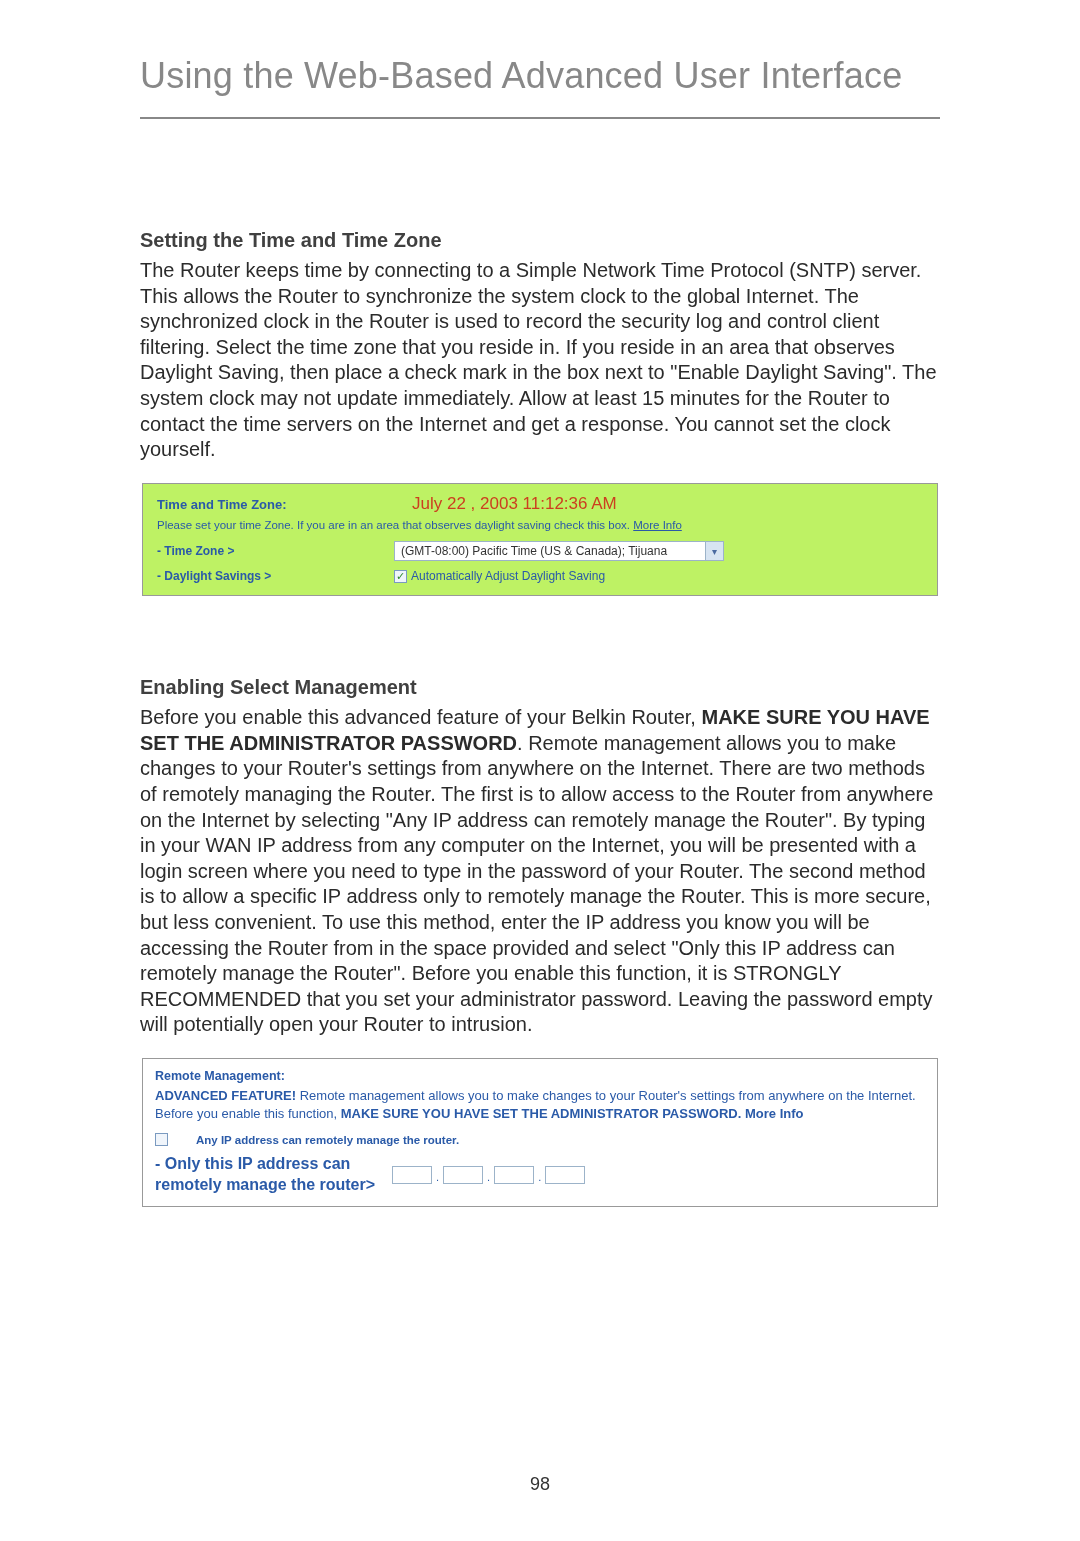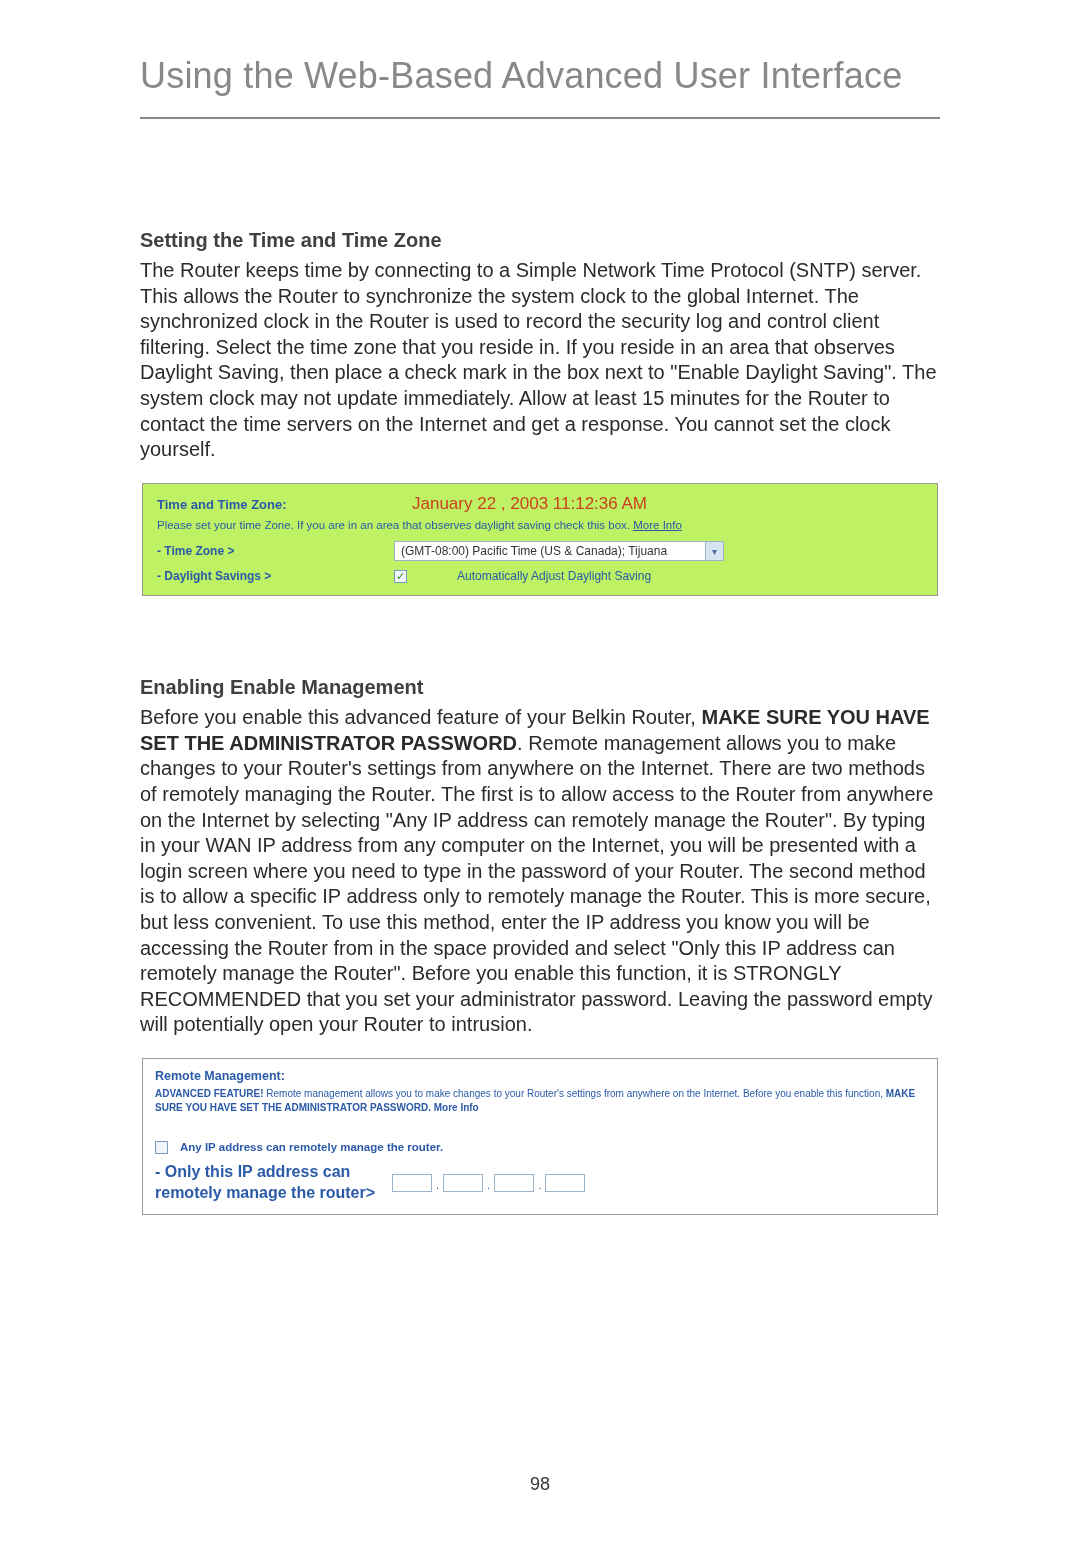--- a/index.html
+++ b/index.html
@@ -119,26 +119,26 @@
   }
   .ip-dot { padding: 0 1px 1px 1px; }
   .remote-box {
     border: 1px solid #999;
     padding: 10px 12px 10px 12px;
     font-family: Verdana, Arial, sans-serif;
     font-size: 11.5px;
     margin: 6px 2px 0 2px;
   }
   .remote-box .hdr { color: #2a5aa8; font-weight: bold; font-size: 12.5px; }
-  .remote-note { color: #2a5aa8; font-size: 10px; margin-top: 4px; line-height: 1.4; }
+  .remote-note { color: #2a5aa8; font-size: 13px; margin-top: 4px; line-height: 1.4; }
   .remote-row {
     display: flex;
     align-items: center;
-    gap: 8px;
-    margin-top: 26px;
+    gap: 24px;
+    margin-top: 10px;
   }
   .remote-row .lbl {
     color: #2a5aa8;
     font-weight: bold;
     font-size: 11.5px;
   }
   .remote-row2 {
     display: flex;
     align-items: center;
     gap: 12px;
@@ -167,44 +167,44 @@
 
 <div class="page">
   <div class="title-bar">Using the Web-Based Advanced User Interface</div>
 
   <div class="section-heading">Setting the Time and Time Zone</div>
   <div class="body-text">The Router keeps time by connecting to a Simple Network Time Protocol (SNTP) server. This allows the Router to synchronize the system clock to the global Internet. The synchronized clock in the Router is used to record the security log and control client filtering. Select the time zone that you reside in. If you reside in an area that observes Daylight Saving, then place a check mark in the box next to "Enable Daylight Saving". The system clock may not update immediately. Allow at least 15 minutes for the Router to contact the time servers on the Internet and get a response. You cannot set the clock yourself.</div>
 
   <div class="fig">
     <div class="fig-hdr">
       <div class="hdr-label">Time and Time Zone:</div>
-      <div class="ctr-red">January 22 , 2003   11:12:36 AM</div>
+      <div class="ctr-red">July 22 , 2003   11:12:36 AM</div>
     </div>
     <div class="fig-note">
       <span>Please set your time Zone. If you are in an area that observes daylight saving check this box. </span><span class="link">More Info</span>
     </div>
     <div class="fig-row">
       <div class="fig-label-col">- Time Zone &gt;</div>
       <div class="select-fake">
         <div class="sel-text">(GMT-08:00) Pacific Time (US &amp; Canada); Tijuana</div>
         <div class="sel-arrow">▾</div>
       </div>
     </div>
     <div class="fig-row" style="margin-bottom:0;">
       <div class="fig-label-col">- Daylight Savings &gt;</div>
-      <div style="display:flex;align-items:center;gap:46px;">
+      <div style="display:flex;align-items:center;">
         <span class="checkbox-fake checked"></span>
         <span class="blue" style="font-size:12px;">Automatically Adjust Daylight Saving</span>
       </div>
     </div>
   </div>
 
   <div class="spacer-lg"></div>
 
-  <div class="section-heading">Enabling Enable Management</div>
+  <div class="section-heading">Enabling Select Management</div>
   <div class="body-text">
     <span>Before you enable this advanced feature of your Belkin Router, </span><span class="bold">MAKE SURE YOU HAVE SET THE ADMINISTRATOR PASSWORD</span><span>. Remote management allows you to make changes to your Router's settings from anywhere on the Internet. There are two methods of remotely managing the Router. The first is to allow access to the Router from anywhere on the Internet by selecting "Any IP address can remotely manage the Router". By typing in your WAN IP address from any computer on the Internet, you will be presented with a login screen where you need to type in the password of your Router. The second method is to allow a specific IP address only to remotely manage the Router. This is more secure, but less convenient. To use this method, enter the IP address you know you will be accessing the Router from in the space provided and select "Only this IP address can remotely manage the Router". Before you enable this function, it is STRONGLY RECOMMENDED that you set your administrator password. Leaving the password empty will potentially open your Router to intrusion.</span>
   </div>
 
   <div class="remote-box">
     <div class="hdr">Remote Management:</div>
     <div class="remote-note">
       <span style="font-weight:bold;">ADVANCED FEATURE!</span><span> Remote management allows you to make changes to your Router's settings from anywhere on the Internet. Before you enable this function, </span><span style="font-weight:bold;">MAKE SURE YOU HAVE SET THE ADMINISTRATOR PASSWORD.</span>
       <span> </span><span class="link" style="font-weight:bold;">More Info</span>
     </div>

